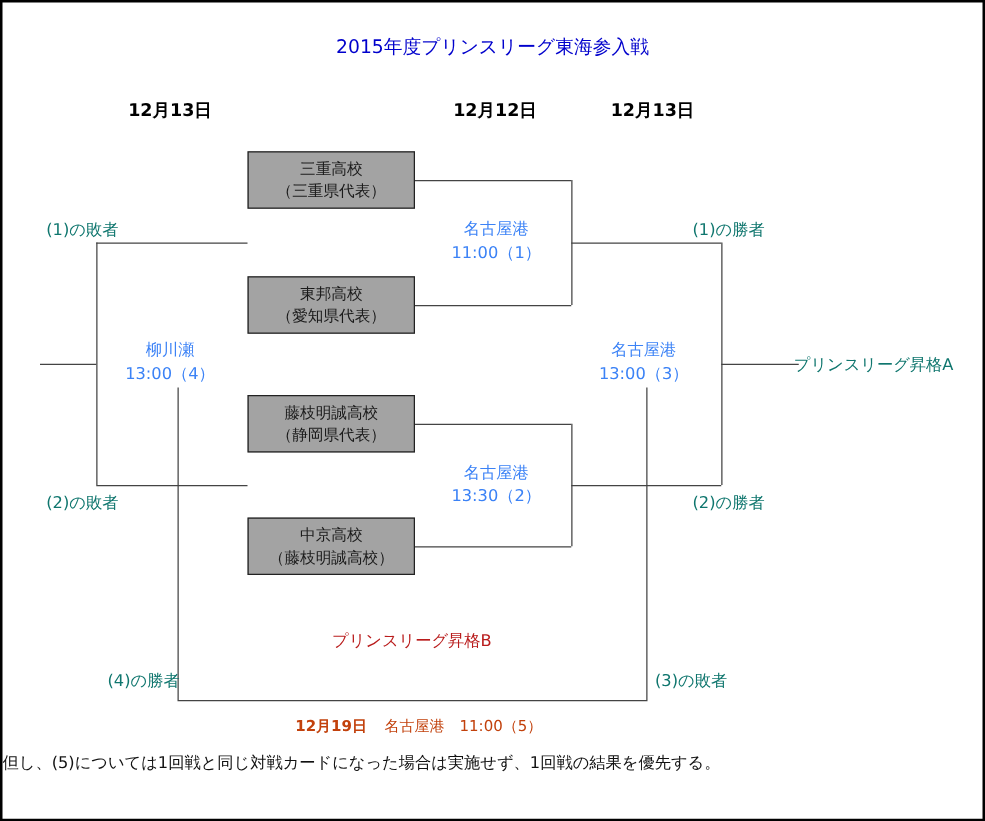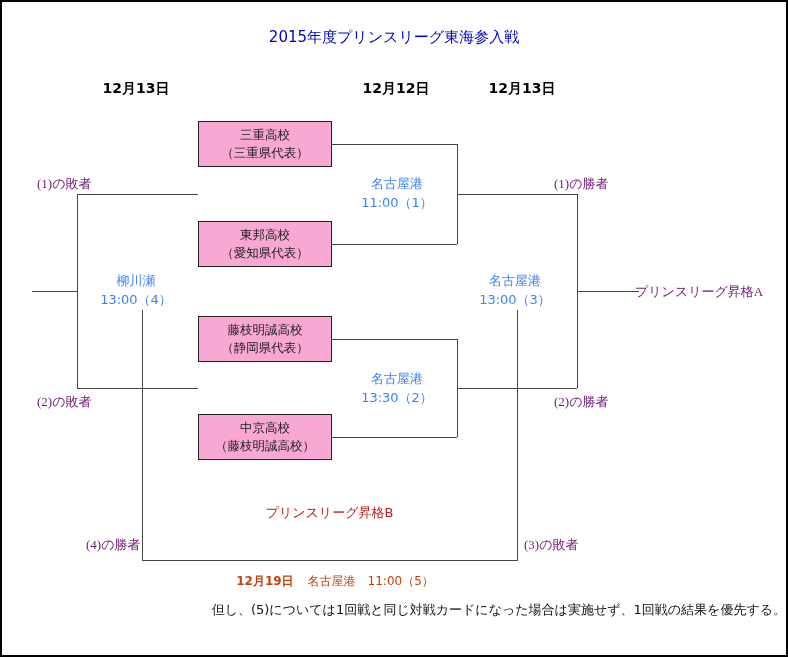--- a/index.html
+++ b/index.html
@@ -17,39 +17,39 @@
     position:absolute;left:0;top:26px;width:100%;
     text-align:center;font-size:15px;font-weight:normal;color:#0000cc;
   }
   .date-header{
     position:absolute;top:78px;width:80px;text-align:center;
     font-size:14px;font-weight:bold;color:#000000;
   }
   .team-box{
     position:absolute;left:196px;width:134px;height:46px;
     box-sizing:border-box;
-    background:#f9a8d4;border:1px solid #222;
+    background:#a3a3a3;border:1px solid #222;
     display:flex;flex-direction:column;align-items:center;justify-content:center;
     font-size:12.5px;line-height:18px;text-align:center;
   }
   .hline{position:absolute;height:0;border-top:1px solid #444;}
   .vline{position:absolute;width:0;border-left:1px solid #444;}
   .match-label{
     position:absolute;width:92px;text-align:center;
     font-size:13px;line-height:19px;color:#3b82f6;
   }
-  .side-label{position:absolute;font-size:13px;color:#701a75;white-space:nowrap;font-family:Liberation Serif, serif;}
+  .side-label{position:absolute;font-size:13px;color:#0f766e;white-space:nowrap;}
   .promo-b{position:absolute;left:240px;top:502px;width:175px;text-align:center;font-size:13px;color:#b91c1c;}
   .match5-line{
     position:absolute;left:133px;top:571px;width:400px;text-align:center;
     font-size:12px;color:#c2410c;white-space:nowrap;
   }
   .match5-line .m5-date{font-weight:bold;margin-right:14px;}
   .note{
-    position:absolute;left:0;top:599px;width:100%;text-align:right;
+    position:absolute;left:0;top:599px;width:100%;text-align:left;
     font-size:13px;color:#111;
   }
 </style>
 </head>
 <body>
 
 <div class="page">
 
   <div class="title">2015年度プリンスリーグ東海参入戦</div>
 

